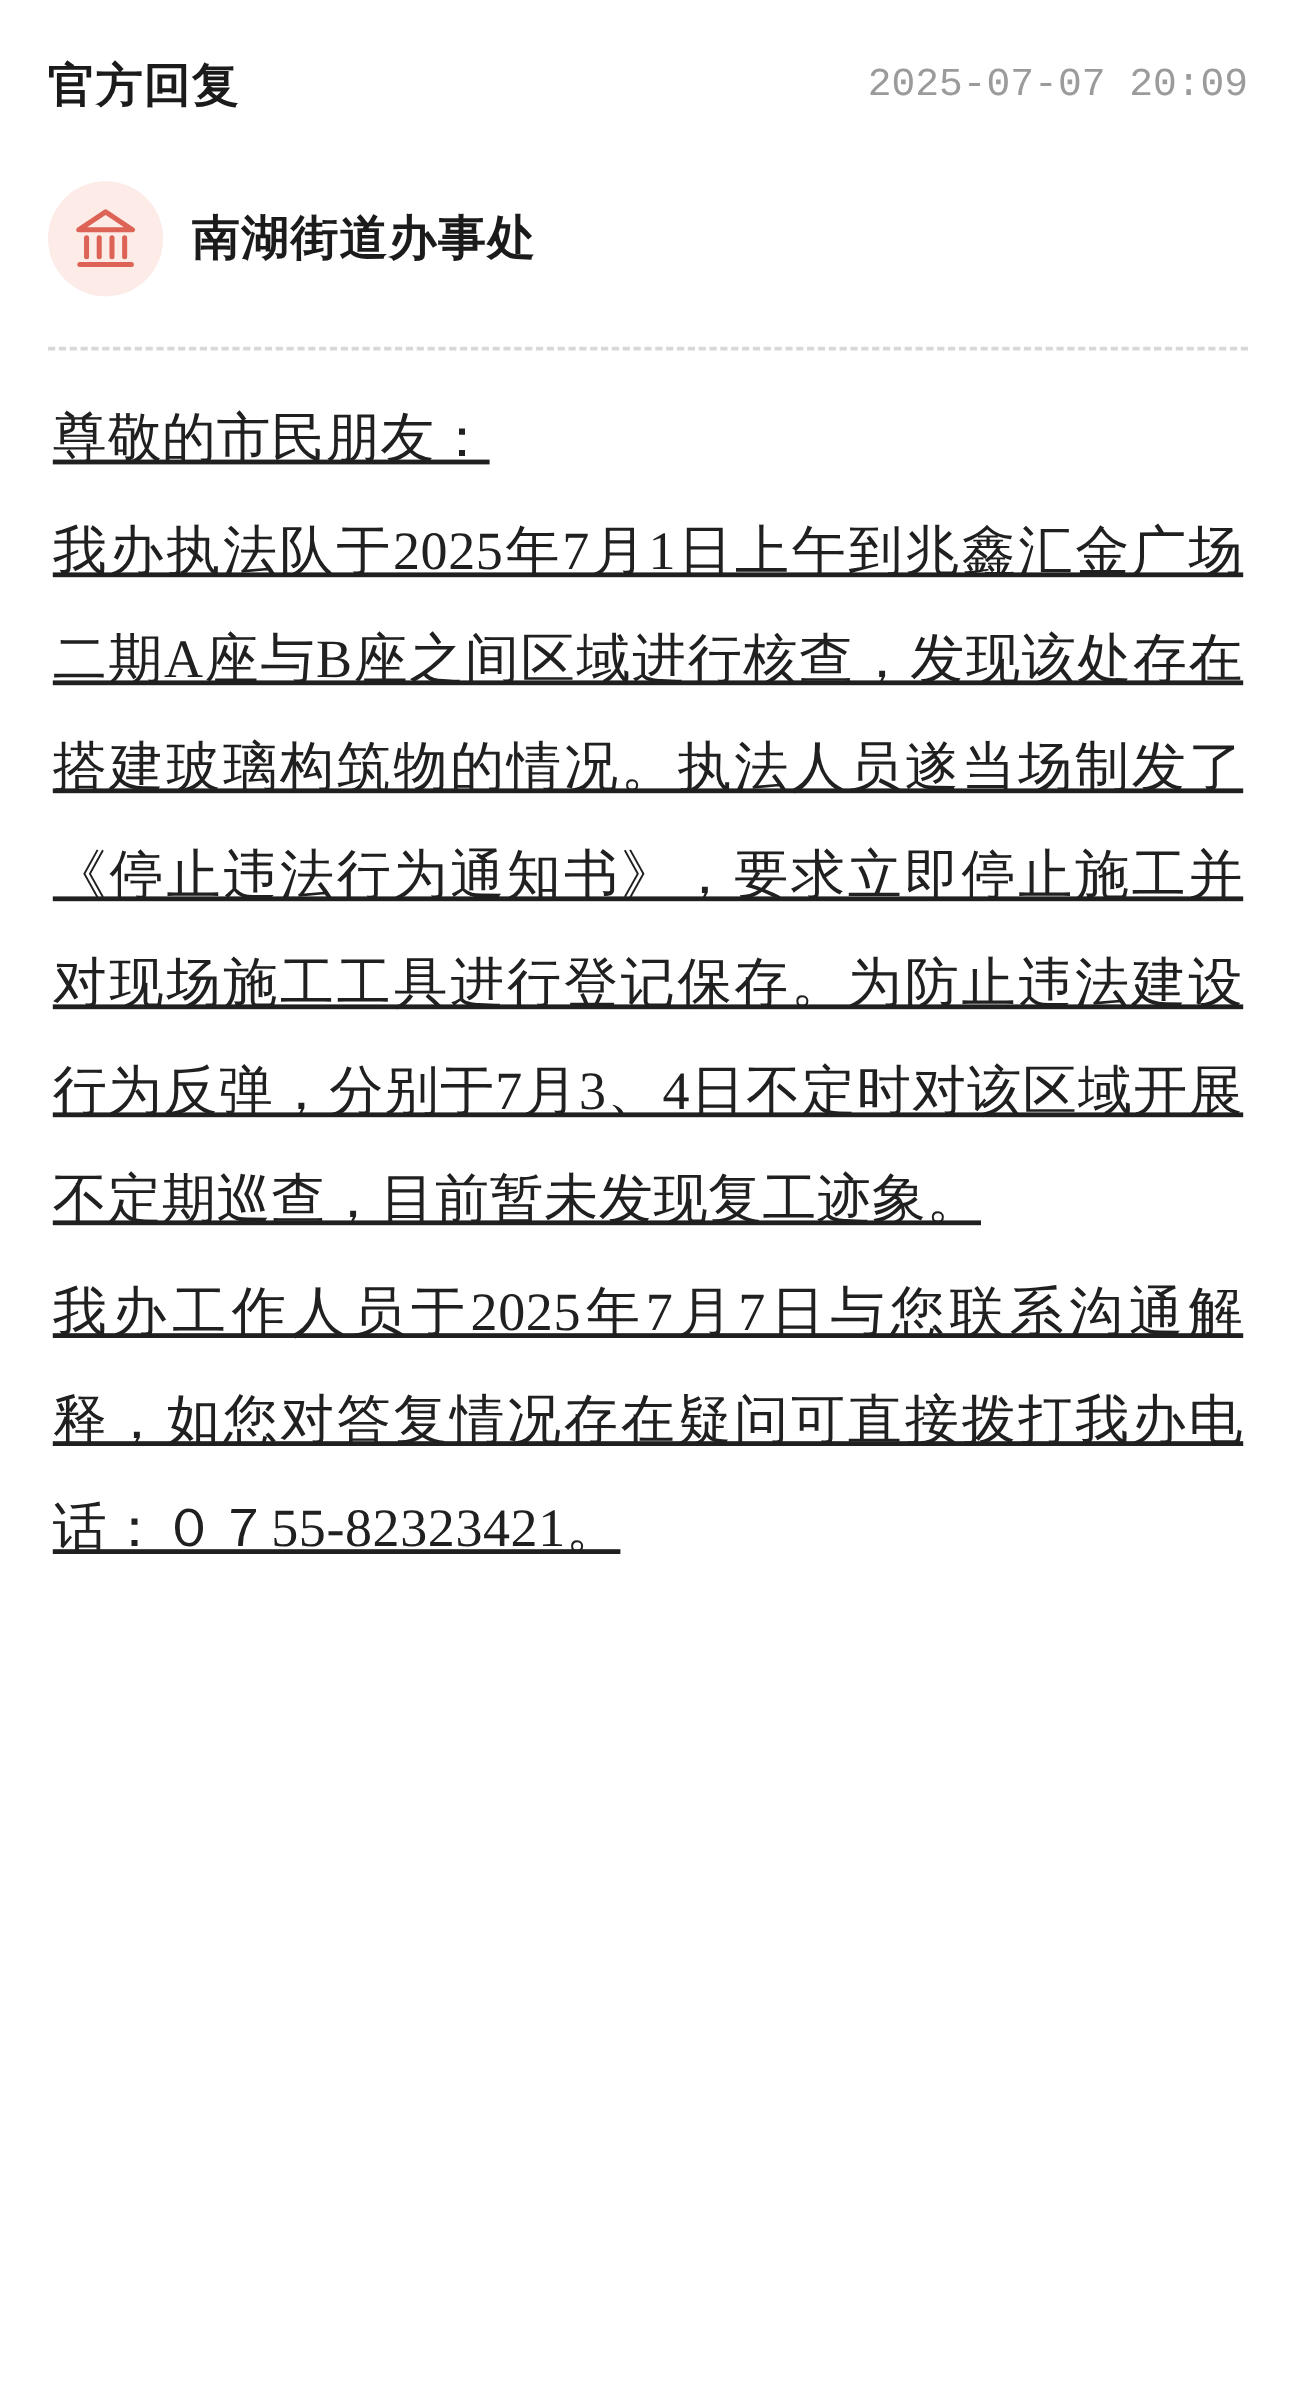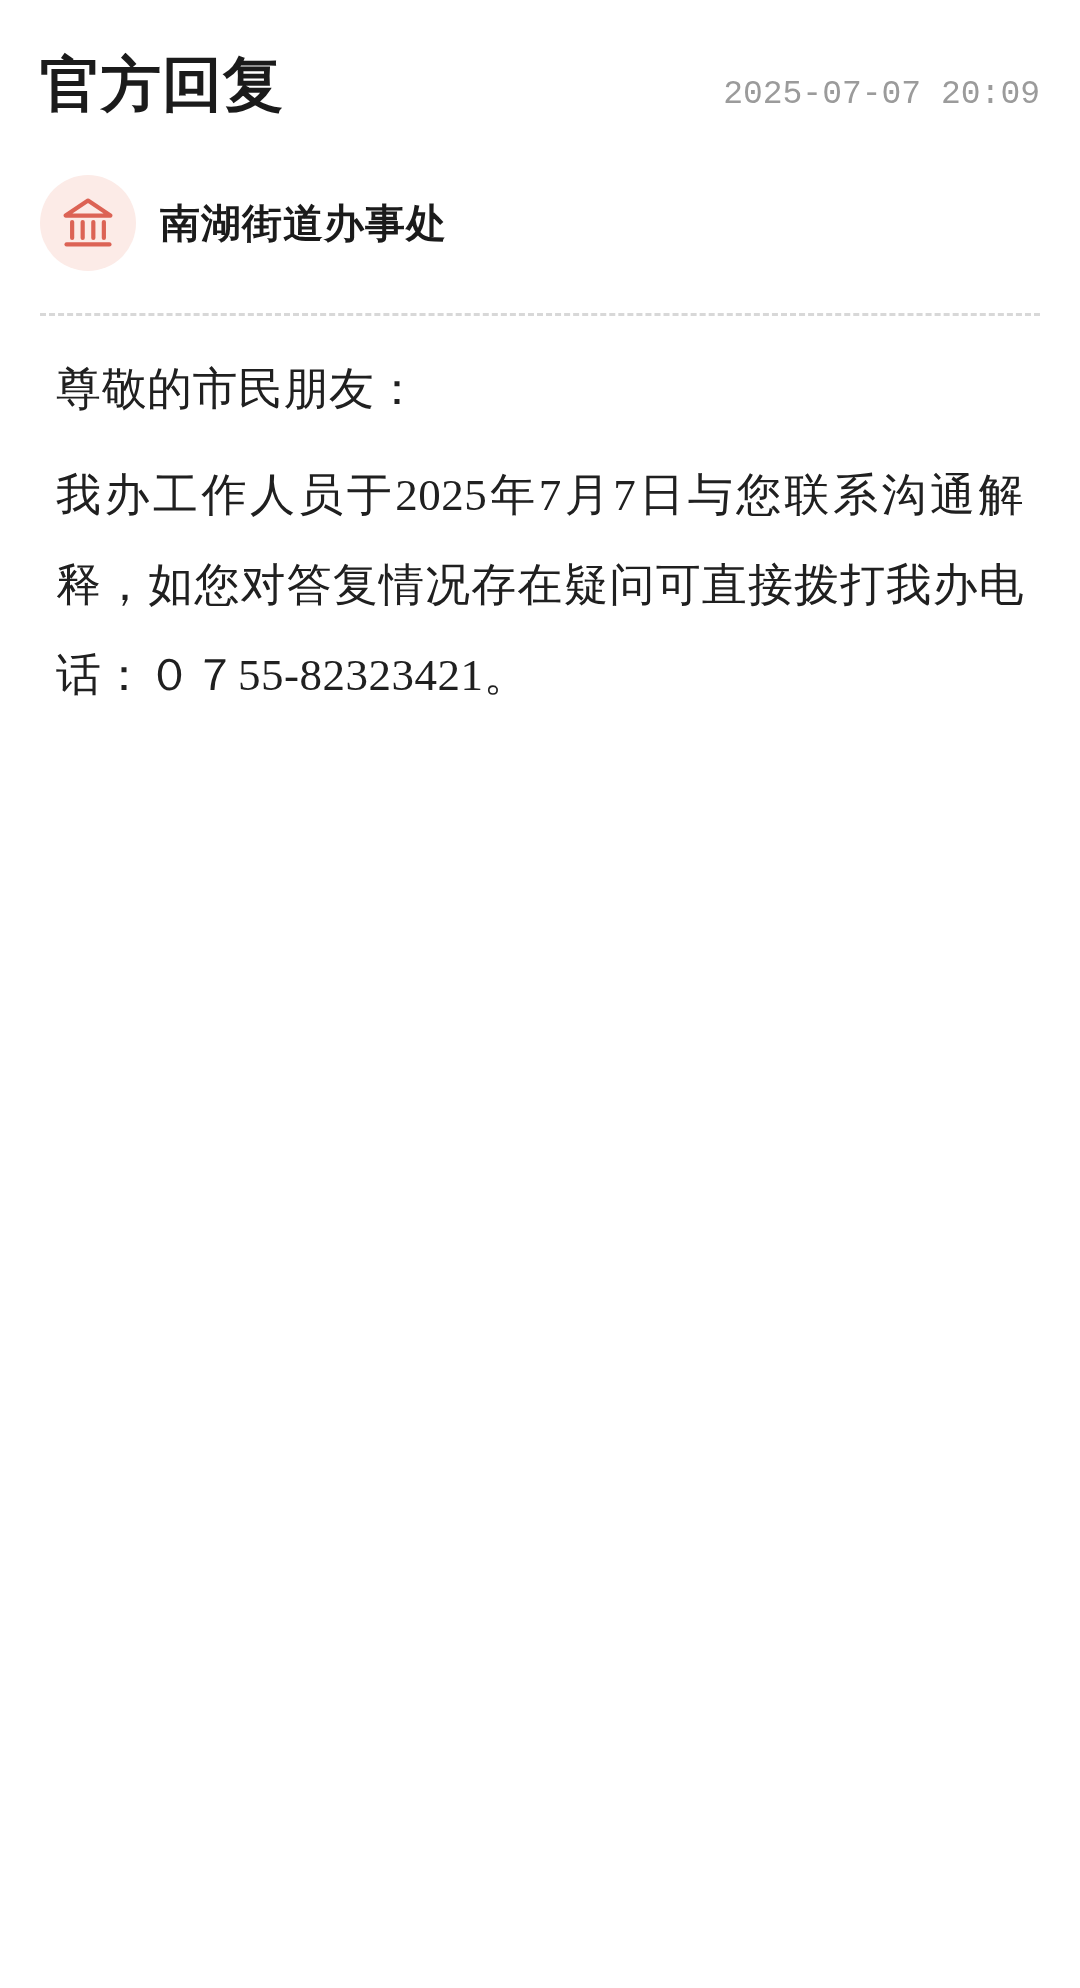--- a/index.html
+++ b/index.html
@@ -20,21 +20,21 @@
     padding: 0 40px;
     background: #ffffff;
   }
   .header {
     margin-top: 50px;
     display: flex;
     justify-content: space-between;
     align-items: flex-end;
   }
   .page-title {
-    font-size: 60px;
+    font-size: 39px;
     font-weight: 800;
     color: #1b1b1b;
     line-height: 1.15;
     letter-spacing: 1px;
     font-family: Liberation Sans, sans-serif;
   }
   .timestamp {
     font-size: 33px;
     color: #9b9b9b;
     font-family: Liberation Mono, monospace;
@@ -80,22 +80,23 @@
     margin-top: 28px;
     font-size: 45px;
     line-height: 90px;
     color: #202020;
     letter-spacing: 0.5px;
     font-family: "Liberation Serif", serif;
     text-align: justify;
     text-justify: inter-ideograph;
   }
   .reply-body p {
-    margin: 16px;
+    margin: 4px;
     overflow-wrap: break-word;
+    text-decoration: underline;
   }
 </style>
 </head>
 <body>
 
 <div class="page">
 
   <div class="header">
     <div class="page-title">官方回复</div>
     <div class="timestamp">2025-07-07 20:09</div>
@@ -114,16 +115,17 @@
         </svg>
       </span>
     </div>
     <div class="org-name">南湖街道办事处</div>
   </div>
 
   <hr class="divider">
 
   <div class="reply-body">
     <p>尊敬的市民朋友：</p>
+    <p>我办执法队于2025年7月1日上午到兆鑫汇金广场二期A座与B座之间区域进行核查，发现该处存在搭建玻璃构筑物的情况。执法人员遂当场制发了《停止违法行为通知书》，要求立即停止施工并对现场施工工具进行登记保存。为防止违法建设行为反弹，分别于7月3、4日不定时对该区域开展不定期巡查，目前暂未发现复工迹象。</p>
     <p>我办工作人员于2025年7月7日与您联系沟通解释，如您对答复情况存在疑问可直接拨打我办电话：０７55-82323421。</p>
   </div>
 
 </div>
 
 </body></html>

